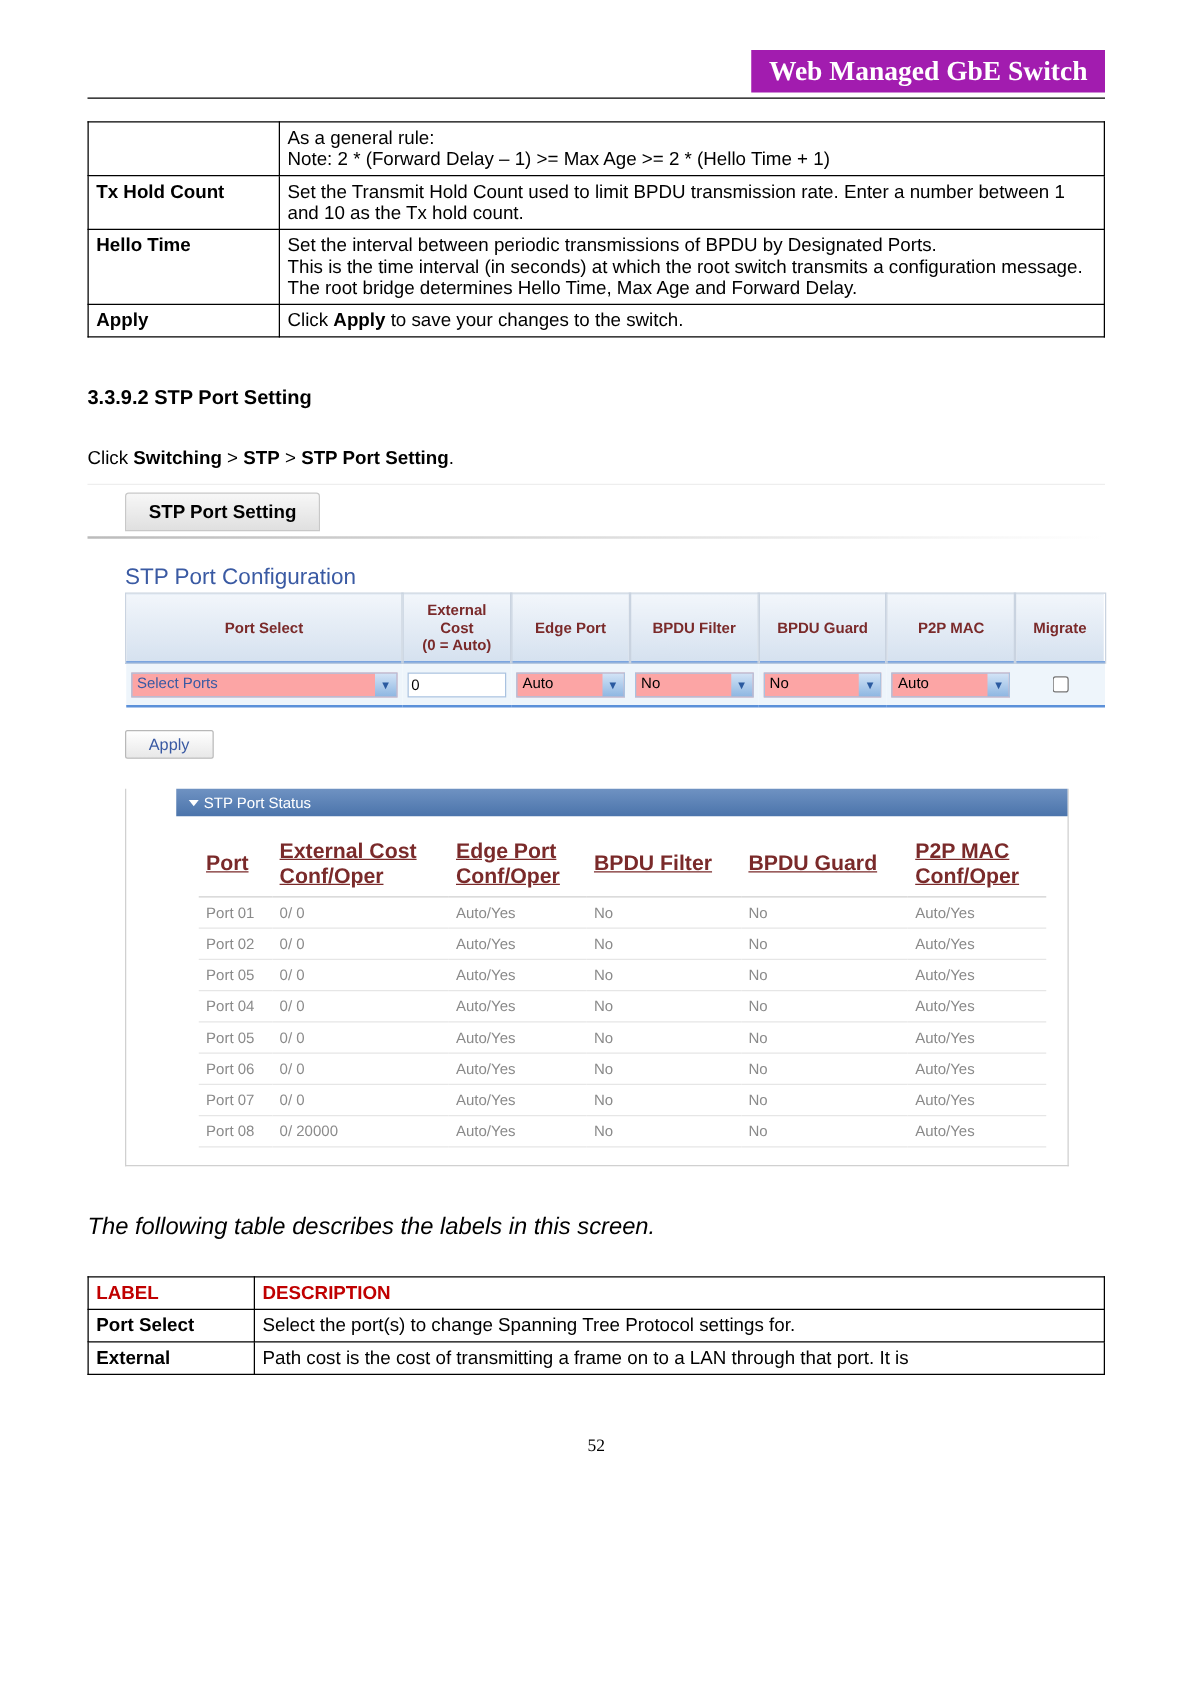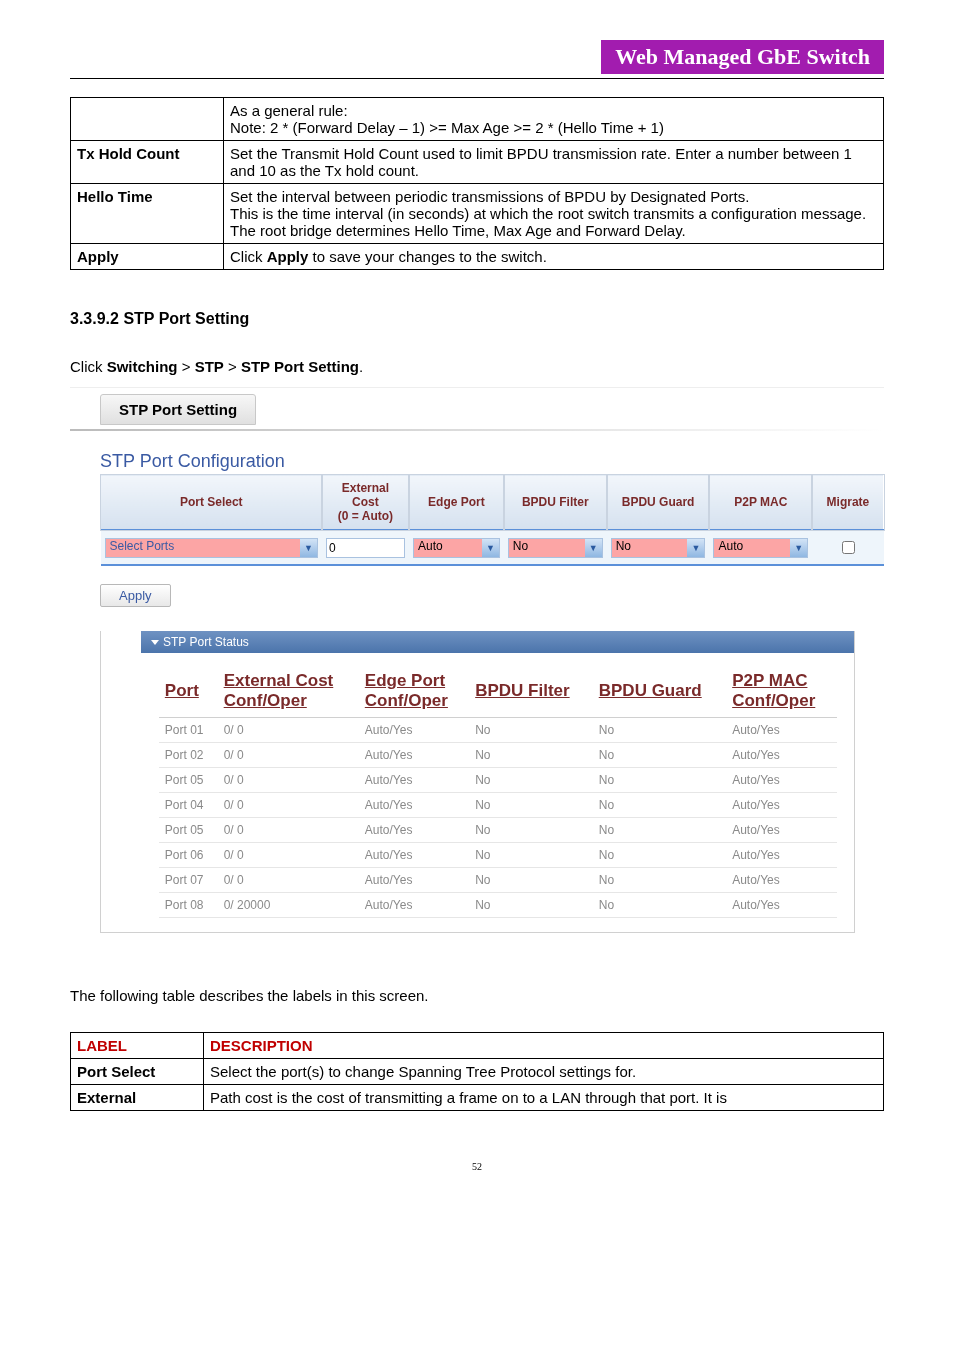--- a/index.html
+++ b/index.html
@@ -175,42 +175,42 @@
   font-weight: bold;
   background: #fff;
   text-decoration: underline;
 }
 table.status td {
   font-size: 12px;
   color: #8a8a8a;
   padding: 5px 6px;
   border-bottom: 1px solid #e6e6e6;
 }
-.after-shot { margin-top: 44px; font-size: 15px; }
+.after-shot { margin-top: 28px; font-size: 19px; font-style: italic; }
 table.desc {
   border-collapse: collapse;
   width: 100%;
   margin-top: 28px;
 }
 table.desc th, table.desc td {
   border: 1px solid #000;
   padding: 4px 6px;
   text-align: left;
   font-size: 15px;
 }
 table.desc th {
   color: #c00000;
   font-weight: bold;
   background: #fff;
 }
 table.desc th.lbl { width: 120px; }
 .page-num {
   text-align: center;
   font-family: "Times New Roman", serif;
-  font-size: 10px;
+  font-size: 14px;
   margin-top: 50px;
 }
 </style>
 </head>
 <body>
 
 <div class="header-band">
   <span>Web Managed GbE Switch</span>
 </div>
 <hr class="hr-line">

